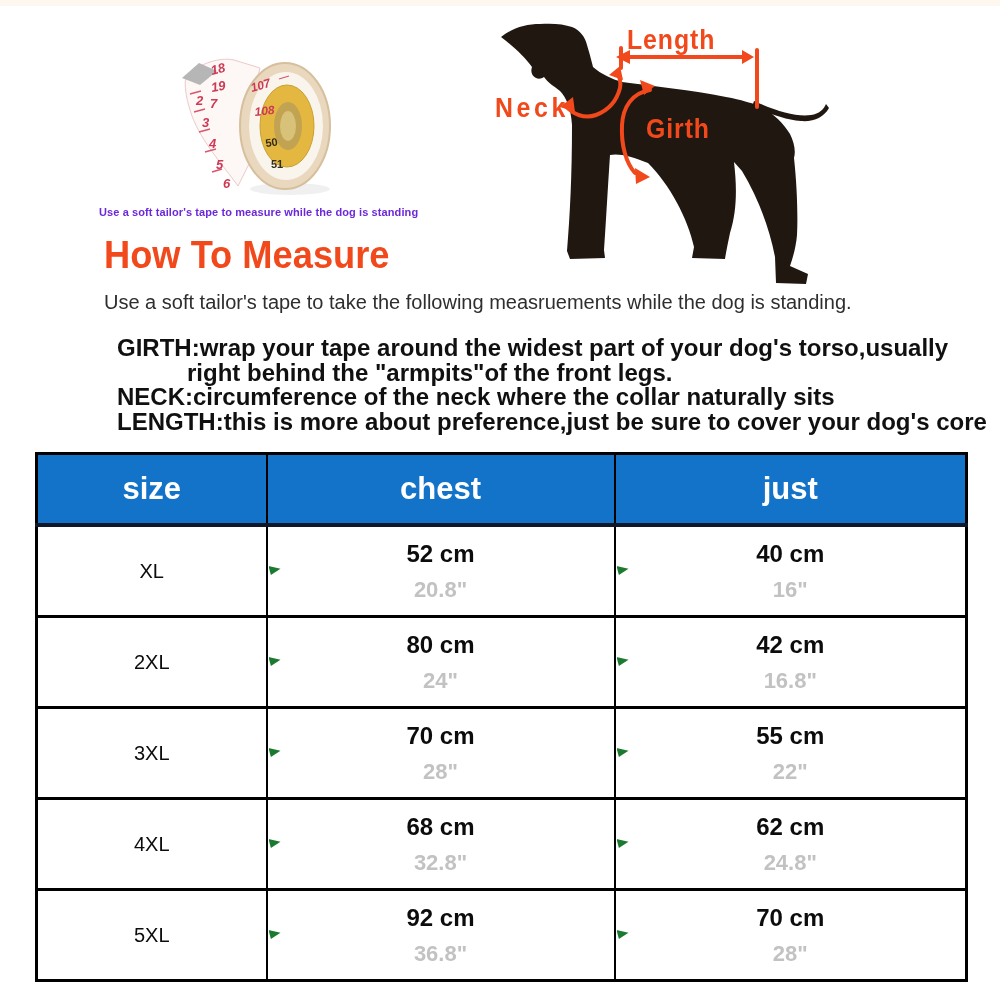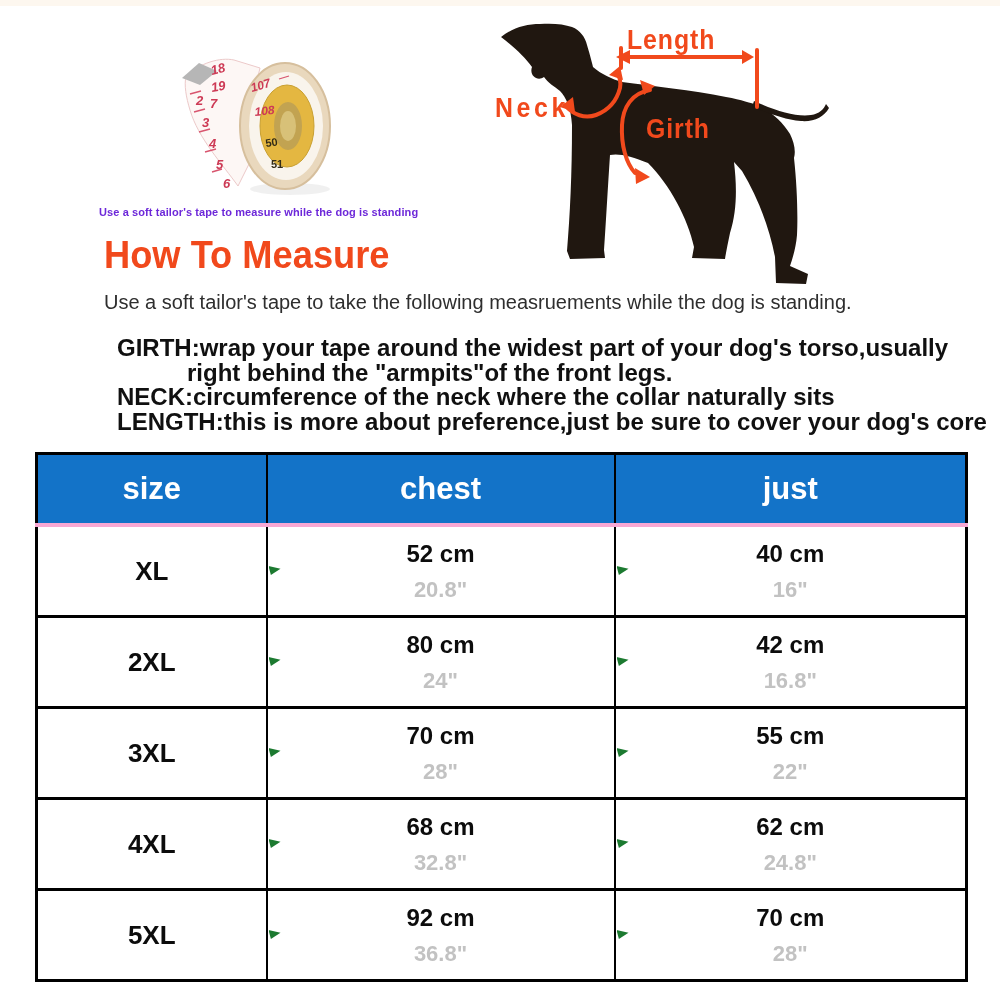--- a/index.html
+++ b/index.html
@@ -42,30 +42,30 @@
   .instructions .indent{padding-left:70px;}
 
   
   .size-table{
     position:absolute;left:35px;top:452px;width:930px;
     border-collapse:collapse;background:#fff;border:3px solid #000;
     table-layout:fixed;
   }
   .size-table th{
     height:66px;background:#1373c8;color:#ffffff;font-size:31px;font-weight:bold;
-    border-bottom:4px solid #f9a8d4;text-align:center;vertical-align:middle;
+    border-bottom:4px solid #0f172a;text-align:center;vertical-align:middle;
   }
   .size-table td{
     height:88px;text-align:center;vertical-align:middle;position:relative;padding:0;
   }
   .size-table th + th, .size-table td + td{border-left:2px solid #000;}
   .size-table tbody tr + tr td{border-top:3px solid #000;}
   .val-cm{font-size:24px;font-weight:bold;color:#0c0c0c;margin-bottom:9px;}
   .val-in{font-size:22px;font-weight:bold;color:#c2c2c2;}
-  .val-size{font-size:26px;font-weight:bold;color:#0c0c0c;}
+  .val-size{font-size:20px;font-weight:normal;color:#0c0c0c;}
   .marker{
     position:absolute;left:1px;top:50%;margin-top:-5px;width:12px;height:9px;
     background:#1c7a30;clip-path:polygon(0 0,100% 30%,20% 100%);
   }
 </style>
 </head>
 <body>
 
 <div class="canvas">
   <div class="top-strip"></div>

